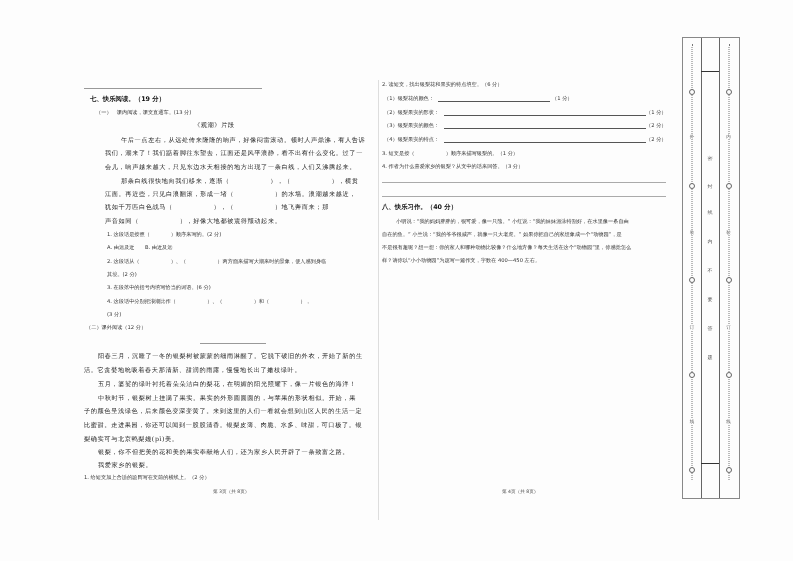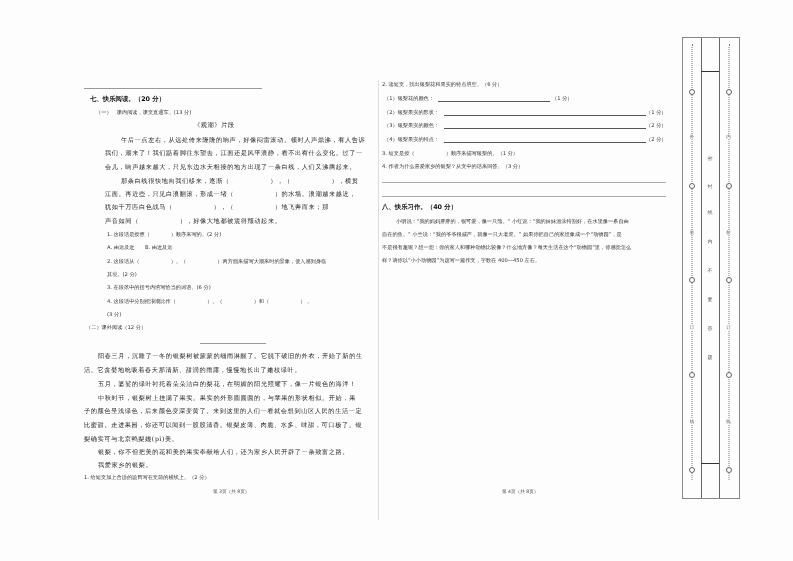--- a/index.html
+++ b/index.html
@@ -28,21 +28,21 @@
   .mark { position:absolute; left:50%; transform:translateX(-50%); font-size:4.5px; background:#fdfdfd; color:#555; font-family:"DejaVu Sans",sans-serif; }
   .vchar { position:absolute; left:50%; transform:translateX(-50%); font-size:5px; color:#555; font-family:"DejaVu Sans",sans-serif; }
   .hbar { position:absolute; left:0; right:0; height:0.8px; background:#333; }
 </style>
 </head>
 <body>
 
 <div class="page left">
   <div class="hline" style="left:84px; top:88px; width:178px;"></div>
 
-  <div class="abs h" style="left:90px; top:95px;">七、快乐阅读。（20 分）</div>
+  <div class="abs h" style="left:90px; top:95px;">七、快乐阅读。（19 分）</div>
   <div class="abs song" style="left:96px; top:109px;">（一）　课内阅读，课文直通车。(13 分)</div>
   <div class="abs kai" style="left:194px; top:121px;">《观潮》片段</div>
 
   <div class="abs kai" style="left:121px; top:136px;">午后一点左右，从远处传来隆隆的响声，好像闷雷滚动。顿时人声鼎沸，有人告诉</div>
   <div class="abs kai" style="left:105px; top:149px;">我们，潮来了！我们踮着脚往东望去，江面还是风平浪静，看不出有什么变化。过了一</div>
   <div class="abs kai" style="left:105px; top:163px;">会儿，响声越来越大，只见东边水天相接的地方出现了一条白线，人们又沸腾起来。</div>
   <div class="abs kai" style="left:121px; top:177px;">那条白线很快地向我们移来，逐渐（　　　　　　），（　　　　　　），横贯</div>
   <div class="abs kai" style="left:105px; top:190px;">江面。再近些，只见白浪翻滚，形成一堵（　　　　　　）的水墙。浪潮越来越近，</div>
   <div class="abs kai" style="left:105px; top:203px;">犹如千万匹白色战马（　　　　　　），（　　　　　　）地飞奔而来；那</div>
   <div class="abs kai" style="left:105px; top:217px;">声音如同（　　　　　　），好像大地都被震得颤动起来。</div>

